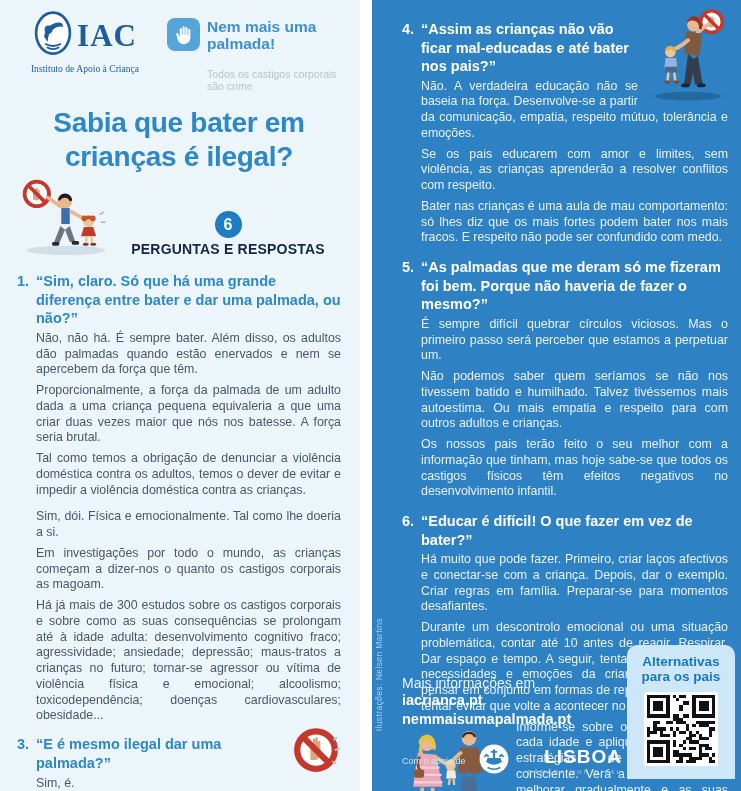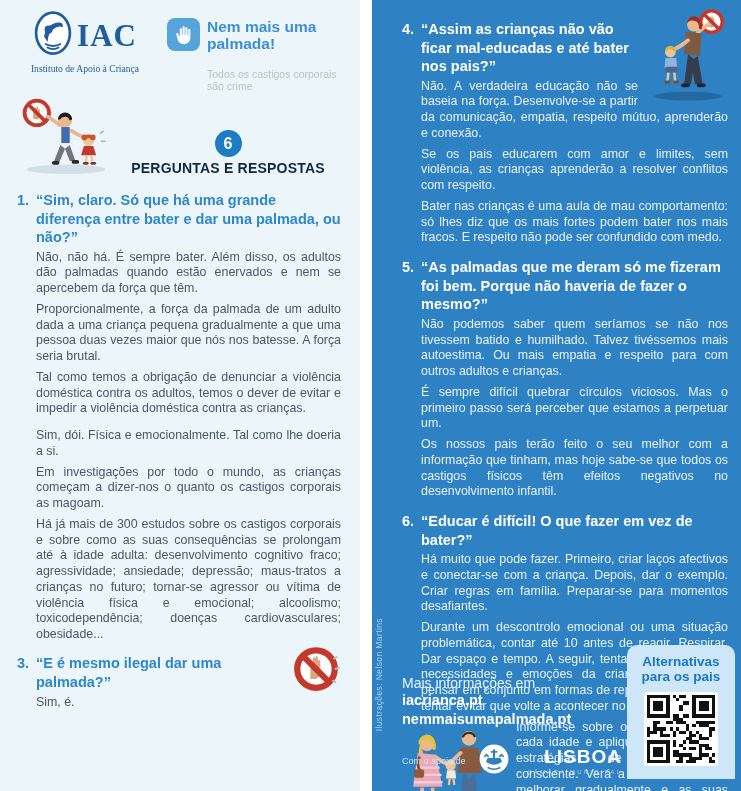--- a/index.html
+++ b/index.html
@@ -90,20 +90,21 @@
             <path d="M17 30c-5 0-8-3-9-7l-2-7c-.4-1.6 2-2.4 2.8-.8l1.7 4 .5-.2V9c0-2 3-2 3 0v8h1V6c0-2 3-2 3 0v11h1V7.5c0-2 3-2 3 0V18h1v-8c0-2 3-2 3 0v11c0 5-4 9-9 9z" fill="#ffffff"></path>
           </svg>
         </span>
         <div>
           <div class="badge-t">Nem mais uma palmada!</div>
           <div class="badge-s">Todos os castigos corporais são crime</div>
         </div>
       </div>
     </div>
 
+    <h1 class="title">Sabia que bater em crianças é ilegal?</h1>
 
     <div class="intro-row">
       <span>
         <svg width="98" height="80" viewBox="0 0 100 85">
           <ellipse cx="50" cy="78" rx="42" ry="5" fill="#d3dfe7"></ellipse>
           <circle cx="19" cy="18" r="13" fill="#ffffff" stroke="#c5392d" stroke-width="4"></circle>
           <path d="M15 24v-8c0-1.3 1.8-1.3 1.8 0v-3c0-1.3 1.8-1.3 1.8 0v3-4c0-1.3 1.8-1.3 1.8 0v4-1.6c0-1.3 1.8-1.3 1.8 0V21c0 2.4-1.6 4-4 4z" fill="#d9a77c"></path>
           <line x1="10" y1="9" x2="28" y2="27" stroke="#c5392d" stroke-width="4"></line>
           <path d="M31 22 Q40 28 46 33" stroke="#e9b78e" stroke-width="4" fill="none" stroke-linecap="round"></path>
           <circle cx="49" cy="26" r="7.5" fill="#eab88f"></circle>
@@ -129,21 +130,21 @@
       </span>
       <div class="intro-center">
         <div class="six">6</div>
         <div class="intro-label">PERGUNTAS E RESPOSTAS</div>
       </div>
     </div>
 
     <section class="q">
       <h3><span class="num">1.</span><span>“Sim, claro. Só que há uma grande diferença entre bater e dar uma palmada, ou não?”</span></h3>
       <p>Não, não há. É sempre bater. Além disso, os adultos dão palmadas quando estão enervados e nem se apercebem da força que têm.</p>
-      <p>Proporcionalmente, a força da palmada de um adulto dada a uma criança pequena gradualmente a que uma pessoa duas vezes maior que nós nos batesse. A força seria brutal.</p>
+      <p>Proporcionalmente, a força da palmada de um adulto dada a uma criança pequena equivaleria a que uma criar duas vezes maior que nós nos batesse. A força seria brutal.</p>
       <p>Tal como temos a obrigação de denunciar a violência doméstica contra os adultos, temos o dever de evitar e impedir a violência doméstica contra as crianças.</p>
     </section>
 
     <section class="q">
       <p>Sim, dói. Física e emocionalmente. Tal como lhe doeria a si.</p>
       <p>Em investigações por todo o mundo, as crianças começam a dizer-nos o quanto os castigos corporais as magoam.</p>
       <p>Há já mais de 300 estudos sobre os castigos corporais e sobre como as suas consequências se prolongam até à idade adulta: desenvolvimento cognitivo fraco; agressividade; ansiedade; depressão; maus-tratos a crianças no futuro; tornar-se agressor ou vítima de violência física e emocional; alcoolismo; toxicodependência; doenças cardiovasculares; obesidade...</p>
     </section>
 
     <section class="q">
@@ -186,29 +187,29 @@
           <path d="M16.5 46 a5.5 5.5 0 0 1 11 0 l-2 .5 a4 4 0 0 0-7-.5z" fill="#d9b24a"></path>
           <path d="M17 53 h11 l1 10 h-13z" fill="#8fb4dd"></path>
           <rect x="17" y="62" width="12" height="6" fill="#50658a"></rect>
           <line x1="20" y1="68" x2="19" y2="77" stroke="#f2c397" stroke-width="2.5"></line>
           <line x1="26" y1="68" x2="27" y2="77" stroke="#f2c397" stroke-width="2.5"></line>
           <rect x="16" y="76" width="6" height="3" rx="1.5" fill="#7a4a33"></rect>
           <rect x="25" y="76" width="6" height="3" rx="1.5" fill="#7a4a33"></rect>
         </svg>
       </span>
       <h3><span class="num">4.</span><span>“Assim as crianças não vão ficar mal-educadas e até bater nos pais?”</span></h3>
-      <p>Não. A verdadeira educação não se baseia na força. Desenvolve-se a partir da comunicação, empatia, respeito mútuo, aprenderão e conexão.</p>
+      <p>Não. A verdadeira educação não se baseia na força. Desenvolve-se a partir da comunicação, empatia, respeito mútuo, tolerância e emoções.</p>
       <p>Se os pais educarem com amor e limites, sem violência, as crianças aprenderão a resolver conflitos com respeito.</p>
       <p>Bater nas crianças é uma aula de mau comportamento: só lhes diz que os mais fortes podem bater nos mais fracos. E respeito não pode ser confundido com medo.</p>
     </section>
 
     <section class="q">
       <h3><span class="num">5.</span><span>“As palmadas que me deram só me fizeram foi bem. Porque não haveria de fazer o mesmo?”</span></h3>
+      <p>É sempre difícil quebrar círculos viciosos. Mas o primeiro passo será perceber que estamos a perpetuar um.</p>
       <p>Não podemos saber quem seríamos se não nos tivessem batido e humilhado. Talvez tivéssemos mais autoestima. Ou mais empatia e respeito para com outros adultos e crianças.</p>
-      <p>É sempre difícil quebrar círculos viciosos. Mas o primeiro passo será perceber que estamos a perpetuar um.</p>
       <p>Os nossos pais terão feito o seu melhor com a informação que tinham, mas hoje sabe-se que todos os castigos físicos têm efeitos negativos no desenvolvimento infantil.</p>
     </section>
 
     <section class="q">
       <h3><span class="num">6.</span><span>“Educar é difícil! O que fazer em vez de bater?”</span></h3>
       <p>Há muito que pode fazer. Primeiro, criar laços afectivos e conectar-se com a criança. Depois, dar o exemplo. Criar regras em família. Preparar-se para momentos desafiantes.</p>
       <p>Durante um descontrolo emocional ou uma situação problemática, contar até 10 antes de reagir. Respirar. Dar espaço e tempo. A seguir, tentar compreender as necessidades e emoções da criança, conversar e pensar em conjunto em formas de reparar o sucedido e tentar evitar que volte a acontecer no futuro.</p>
       <span class="fl-l il-c">
         <svg width="118" height="108" viewBox="0 0 120 118">
           <ellipse cx="60" cy="108" rx="50" ry="6" fill="#23689e"></ellipse>

